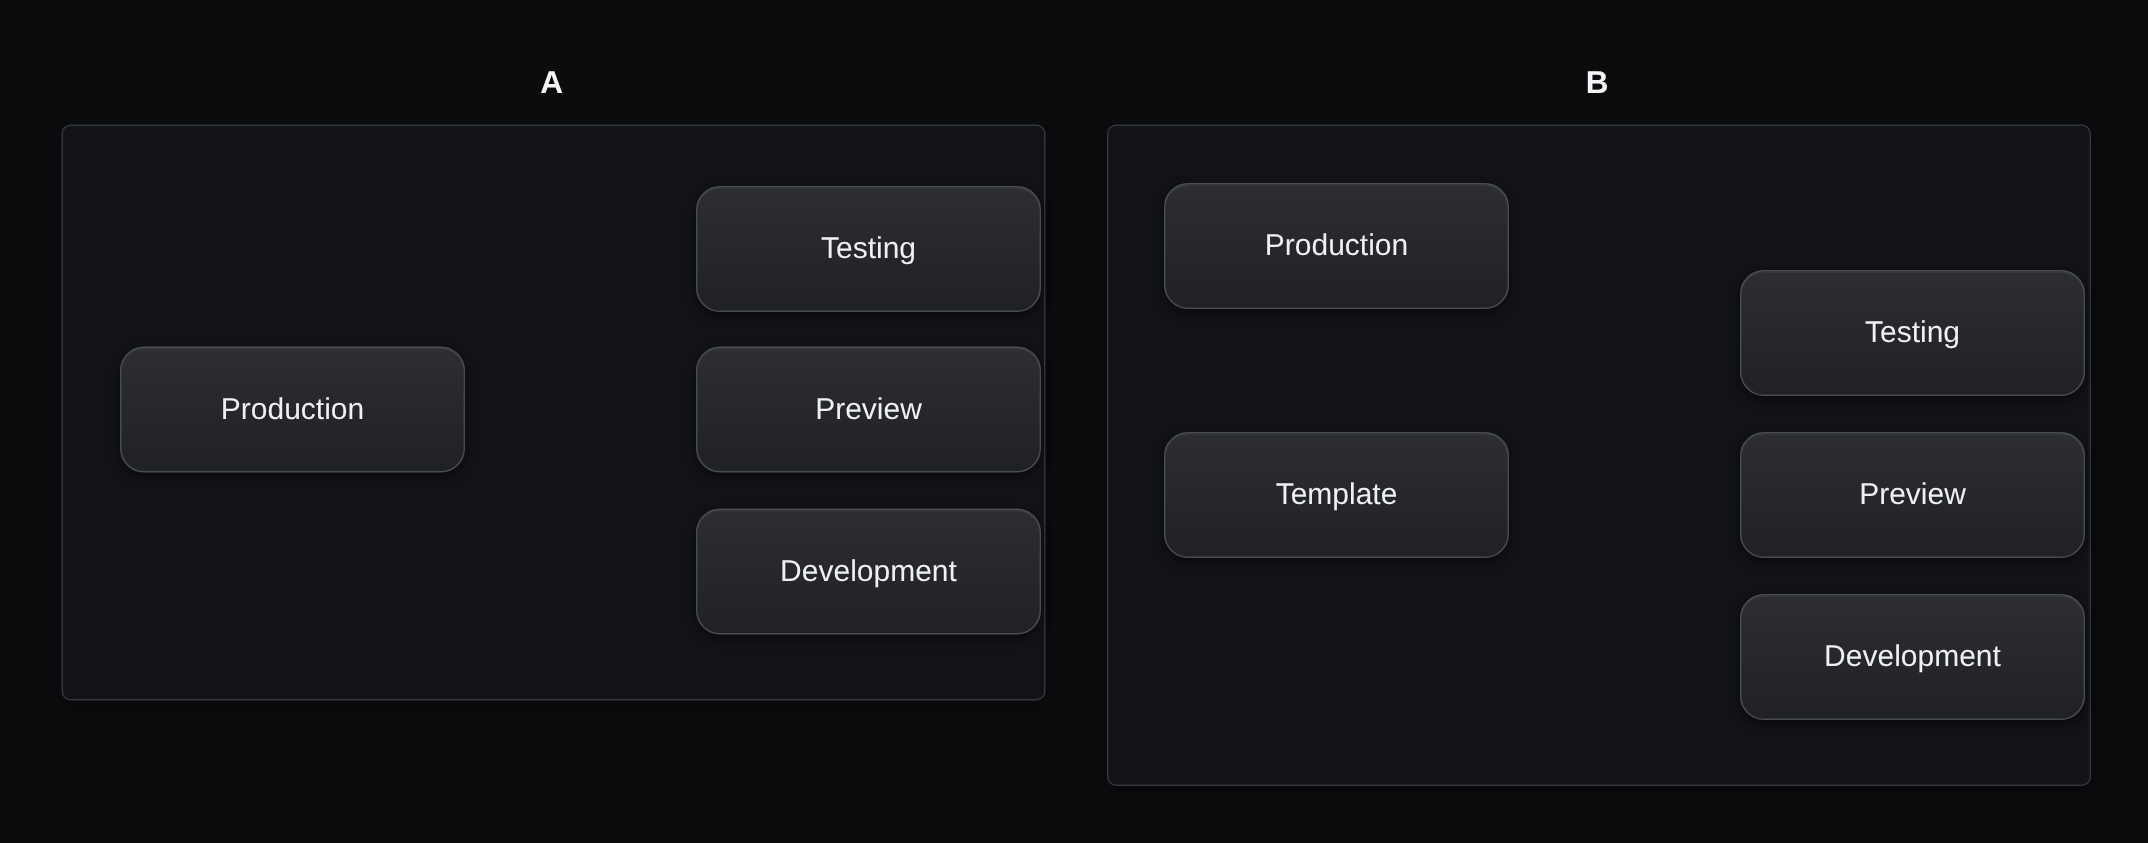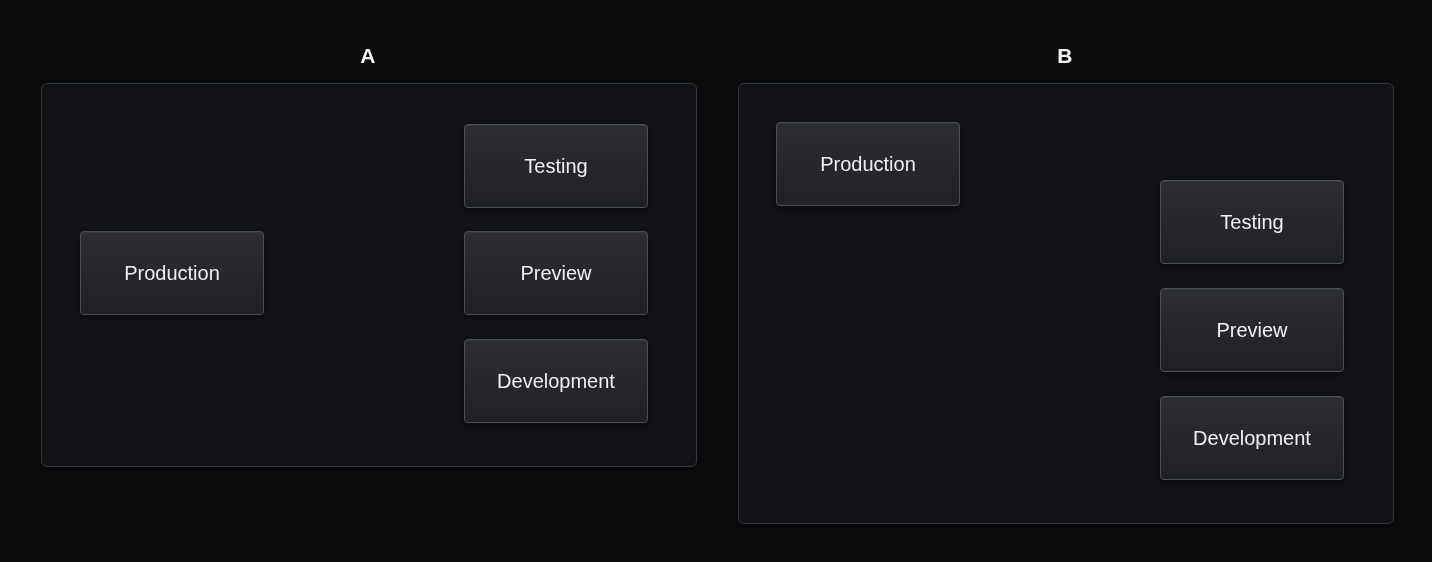--- a/index.html
+++ b/index.html
@@ -31,25 +31,25 @@
     text-align: center;
     font-size: 21px;
     font-weight: bold;
     color: #f4f5f6;
     letter-spacing: 0.5px;
   }
   #label-a { left: 41px; }
   #label-b { left: 738px; }
   .node {
     position: absolute;
-    width: 184px;
+    width: 230px;
     height: 84px;
     box-sizing: border-box;
     border: 1px solid #4a4d52;
-    border-radius: 4px;
+    border-radius: 16px;
     background: linear-gradient(180deg, #2c2e33 0%, #26282c 45%, #1f2125 100%);
     box-shadow: 0 3px 8px rgba(0,0,0,0.45), inset 0 1px 0 rgba(255,255,255,0.05);
     display: flex;
     align-items: center;
     justify-content: center;
     font-size: 20px;
     color: #eef0f3;
   }
   #node-a-production  { left: 80px;   top: 231px; }
   #node-a-testing     { left: 464px;  top: 124px; }
@@ -108,17 +108,18 @@
 
   <div class="panel" id="panel-a"></div>
   <div class="panel" id="panel-b"></div>
 
   <div class="node" id="node-a-production">Production</div>
   <div class="node" id="node-a-testing">Testing</div>
   <div class="node" id="node-a-preview">Preview</div>
   <div class="node" id="node-a-development">Development</div>
 
   <div class="node" id="node-b-production">Production</div>
+  <div class="node" id="node-b-template">Template</div>
   <div class="node" id="node-b-testing">Testing</div>
   <div class="node" id="node-b-preview">Preview</div>
   <div class="node" id="node-b-development">Development</div>
 
 </div>
 
 </body></html>

